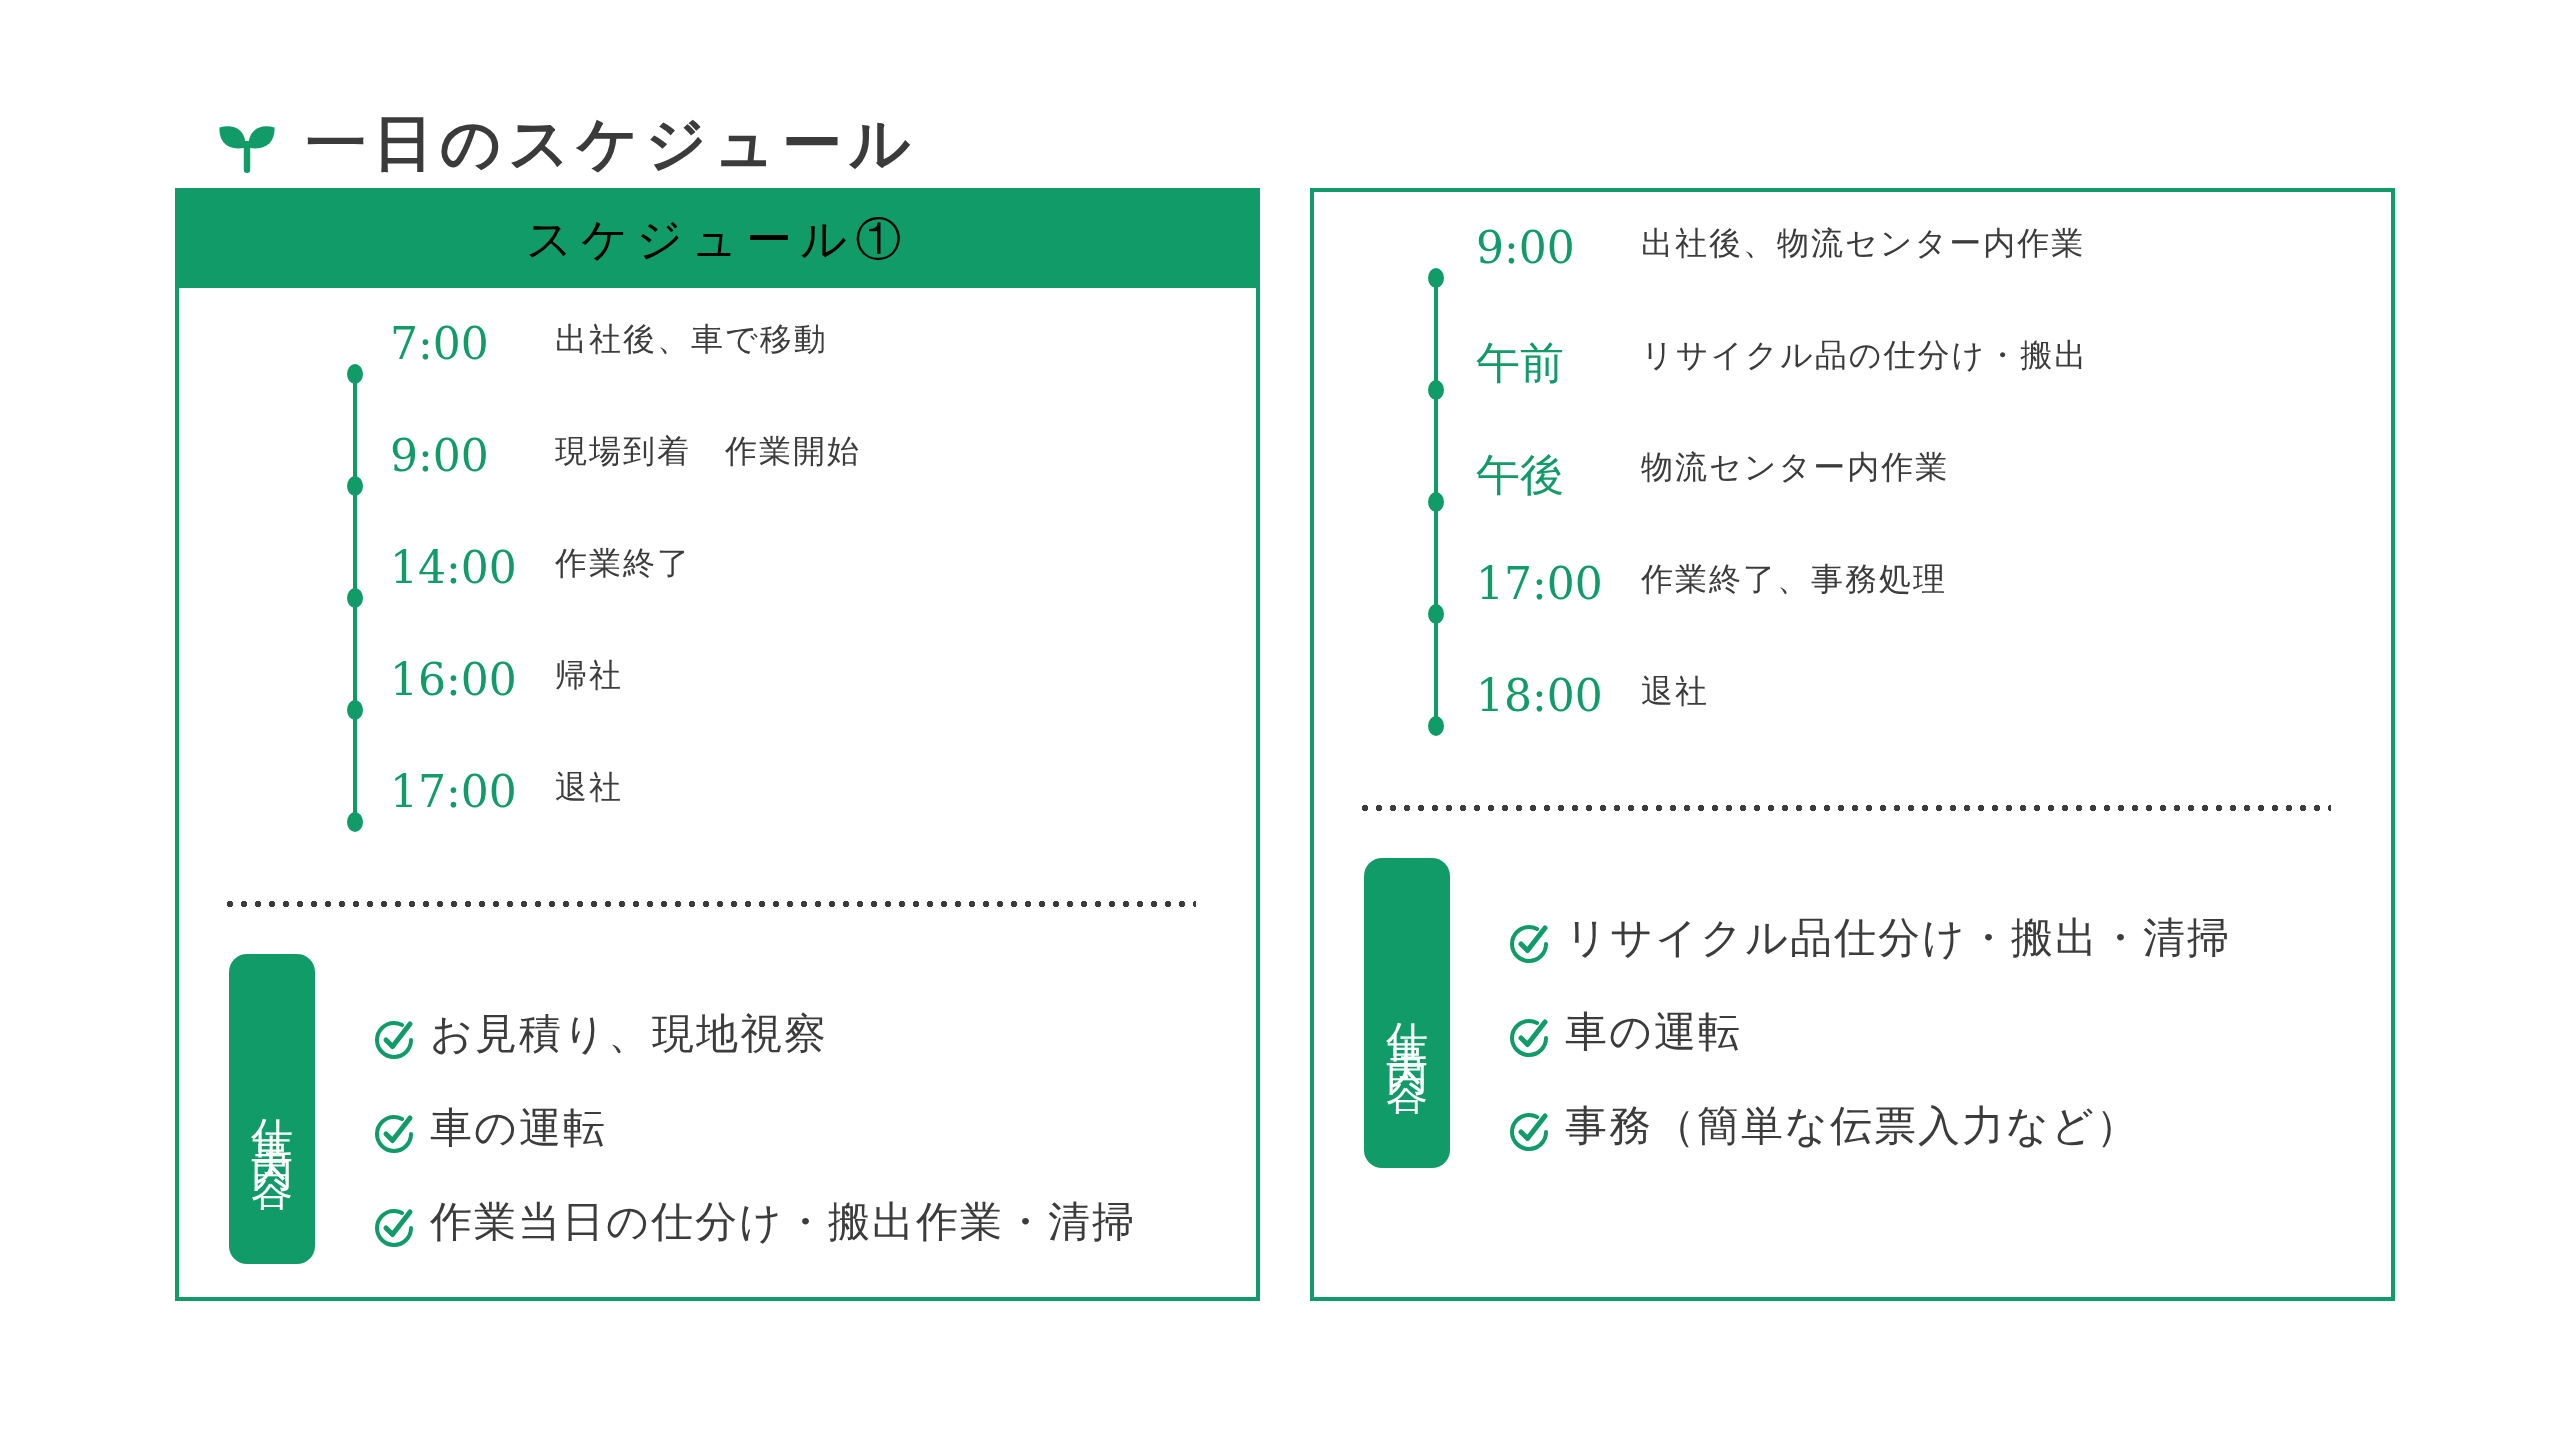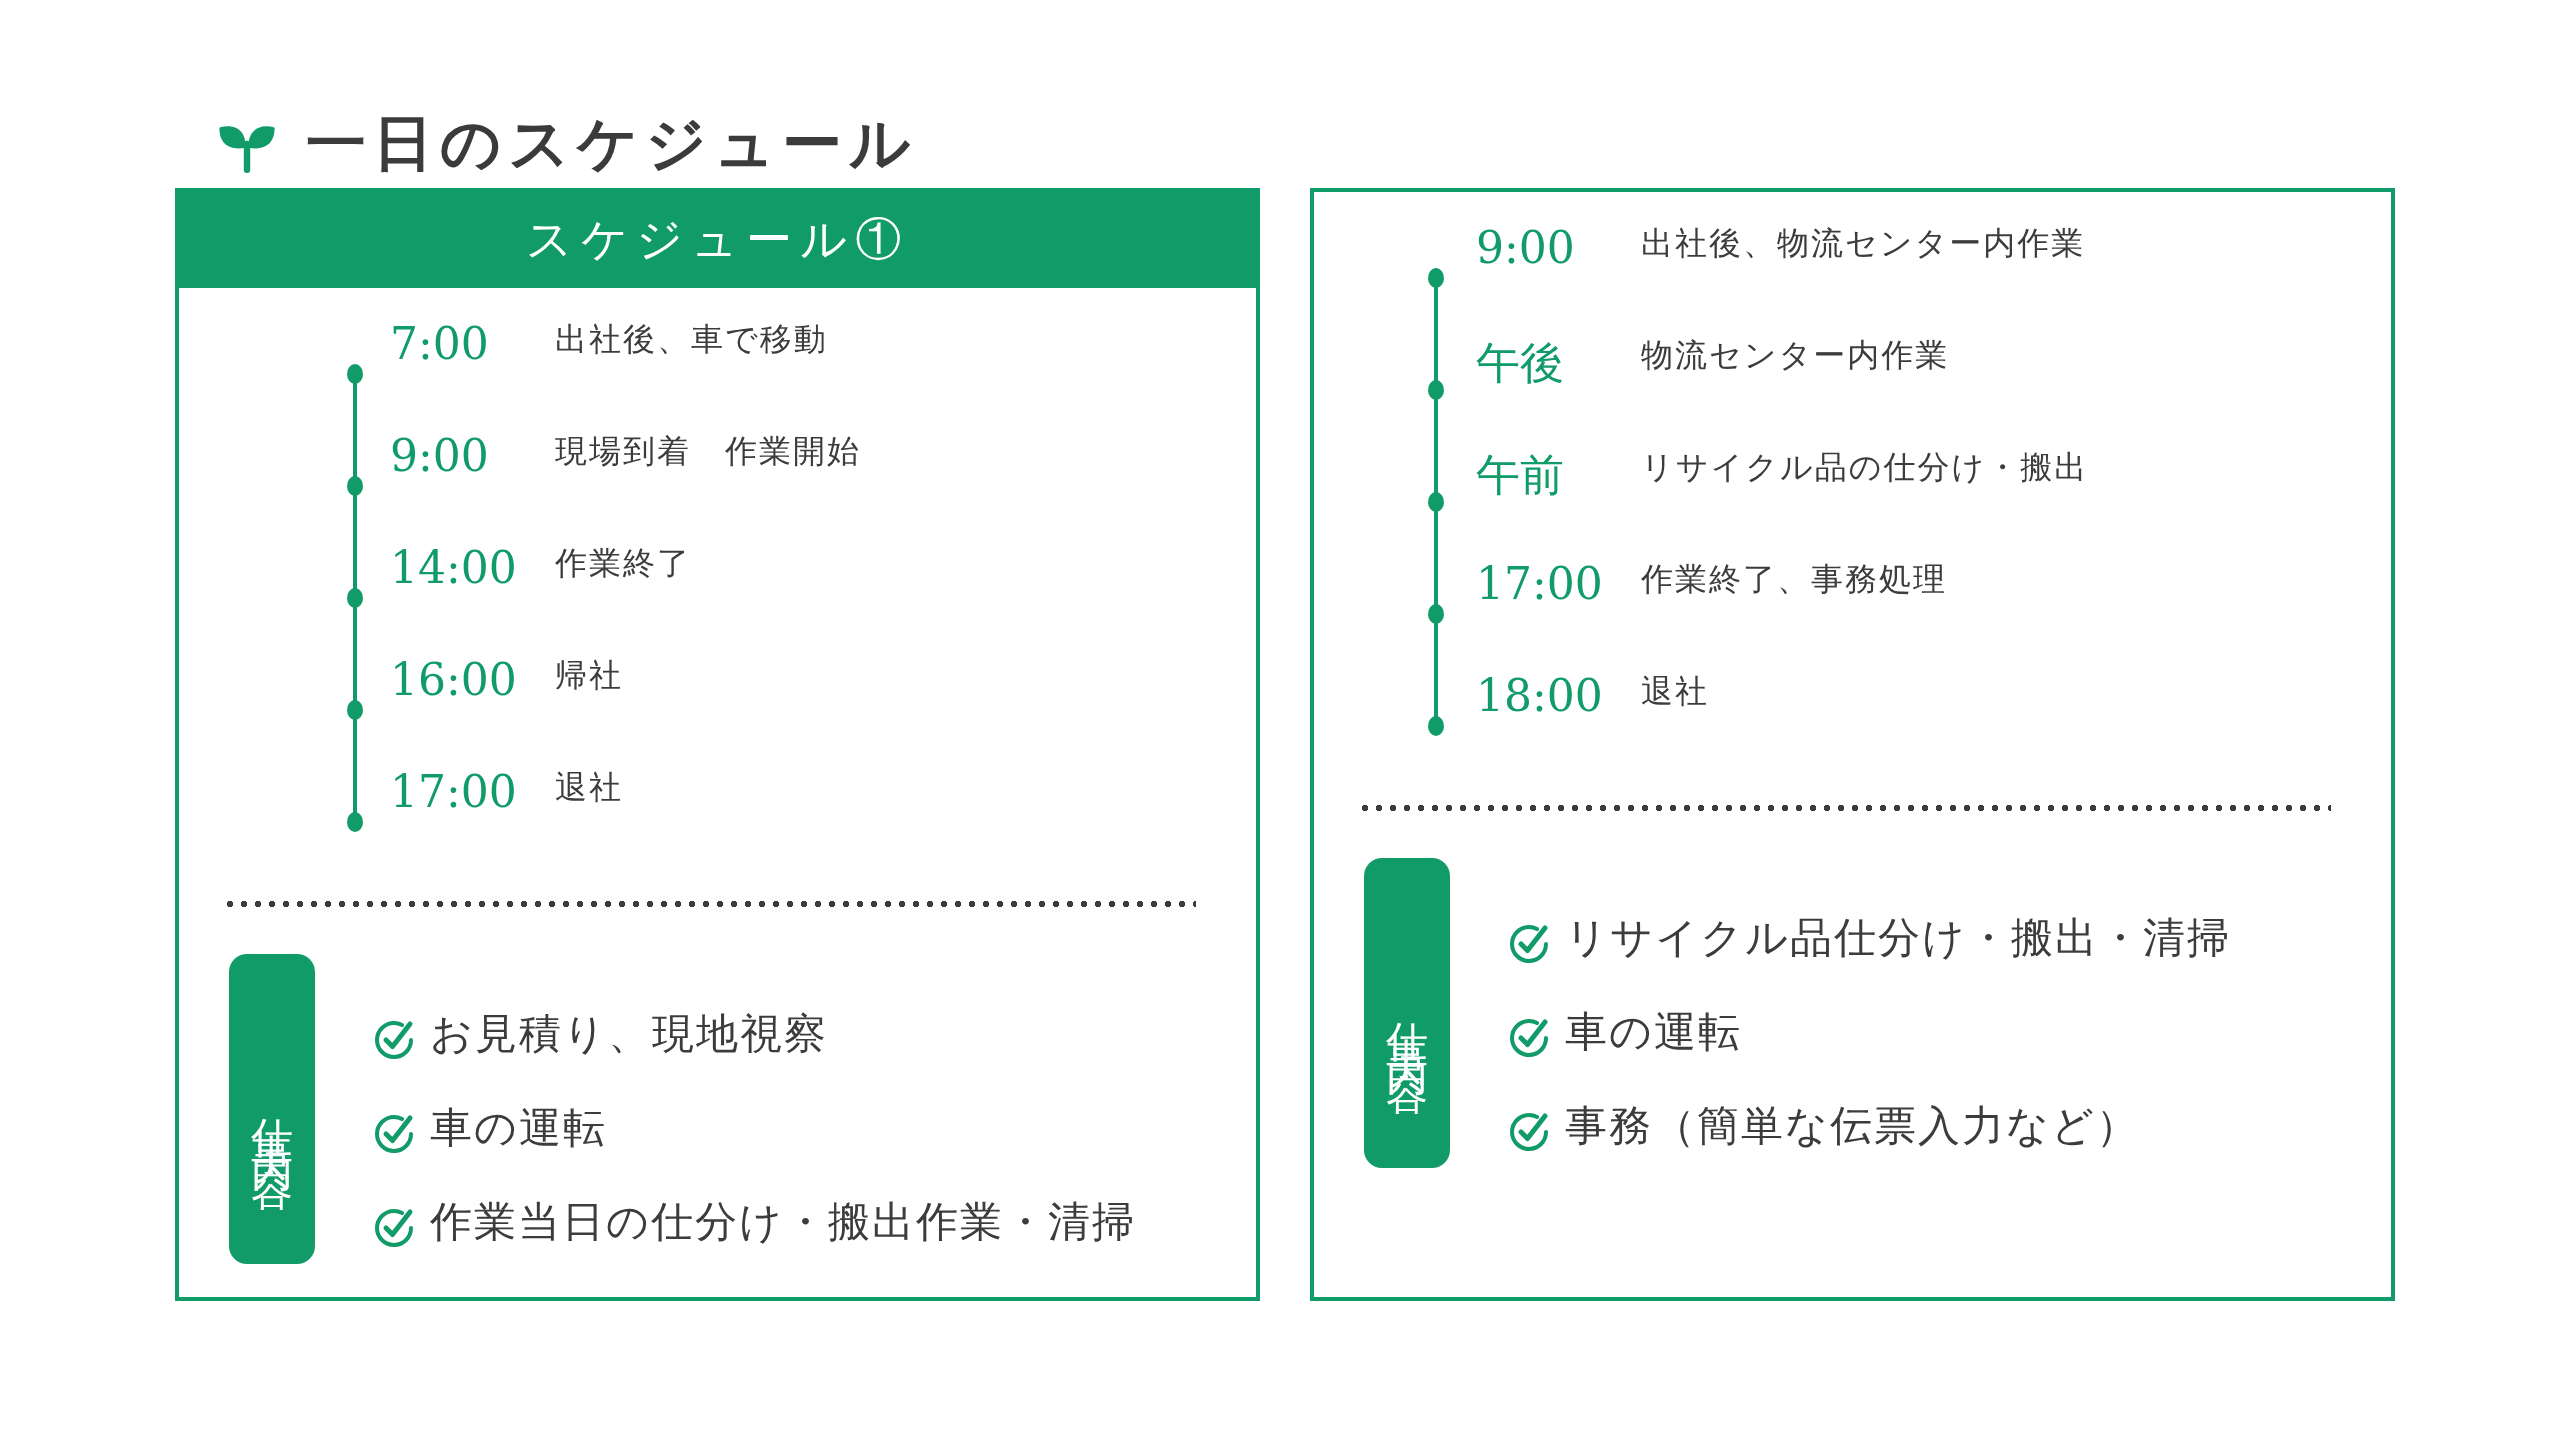--- a/index.html
+++ b/index.html
@@ -7,21 +7,21 @@
     font-family:"DejaVu Serif","Liberation Serif",serif; }
 
   .title-row { display:flex; align-items:center; gap:26px; padding:108px 0 8px 214px; height:188px; }
   .title-icon svg { display:block; }
   .page-title { font-size:60px; font-weight:700; color:#3b3b3b; letter-spacing:7px; }
 
   .panels { display:flex; gap:50px; margin:0 0 0 175px; }
 
   .panel { width:1085px; height:1113px; background:#ffffff; border:4px solid #109b69; }
 
-  .panel-header { height:96px; background:#109b69; color:#ffffff; font-size:46px;
+  .panel-header { height:96px; background:#109b69; color:#000000; font-size:46px;
     letter-spacing:8px; display:flex; align-items:center; justify-content:center; font-weight:500; }
 
   .timeline { position:relative; margin-top:30px; }
   .timeline::before { content:""; position:absolute; left:var(--line-left); top:56px;
     height:calc(100% - 112px); width:4px; background:#109b69; }
   .t-row { position:relative; height:112px; display:flex; align-items:flex-start; }
   .t-dot { position:absolute; left:var(--dot-left); top:50%; margin-top:-10px;
     width:16px; height:20px; border-radius:50%; background:#109b69; }
   .t-time { margin-left:var(--time-left); width:165px; font-size:44px; color:#109b69; flex:none; }
   .t-desc { font-size:32px; color:#3c3c3c; letter-spacing:2px; white-space:nowrap; }
@@ -128,27 +128,27 @@
   <section class="panel" style="--dot-left:114px; --line-left:120px; --time-left:162px;">
 
     <div class="timeline">
       <div class="t-row">
         <span class="t-dot"></span>
         <span class="t-time">9:00</span>
         <span class="t-desc">出社後、物流センター内作業</span>
       </div>
       <div class="t-row">
         <span class="t-dot"></span>
-        <span class="t-time">午後</span>
-        <span class="t-desc">物流センター内作業</span>
+        <span class="t-time">午前</span>
+        <span class="t-desc">リサイクル品の仕分け・搬出</span>
       </div>
       <div class="t-row">
         <span class="t-dot"></span>
-        <span class="t-time">午前</span>
-        <span class="t-desc">リサイクル品の仕分け・搬出</span>
+        <span class="t-time">午後</span>
+        <span class="t-desc">物流センター内作業</span>
       </div>
       <div class="t-row">
         <span class="t-dot"></span>
         <span class="t-time">17:00</span>
         <span class="t-desc">作業終了、事務処理</span>
       </div>
       <div class="t-row">
         <span class="t-dot"></span>
         <span class="t-time">18:00</span>
         <span class="t-desc">退社</span>

